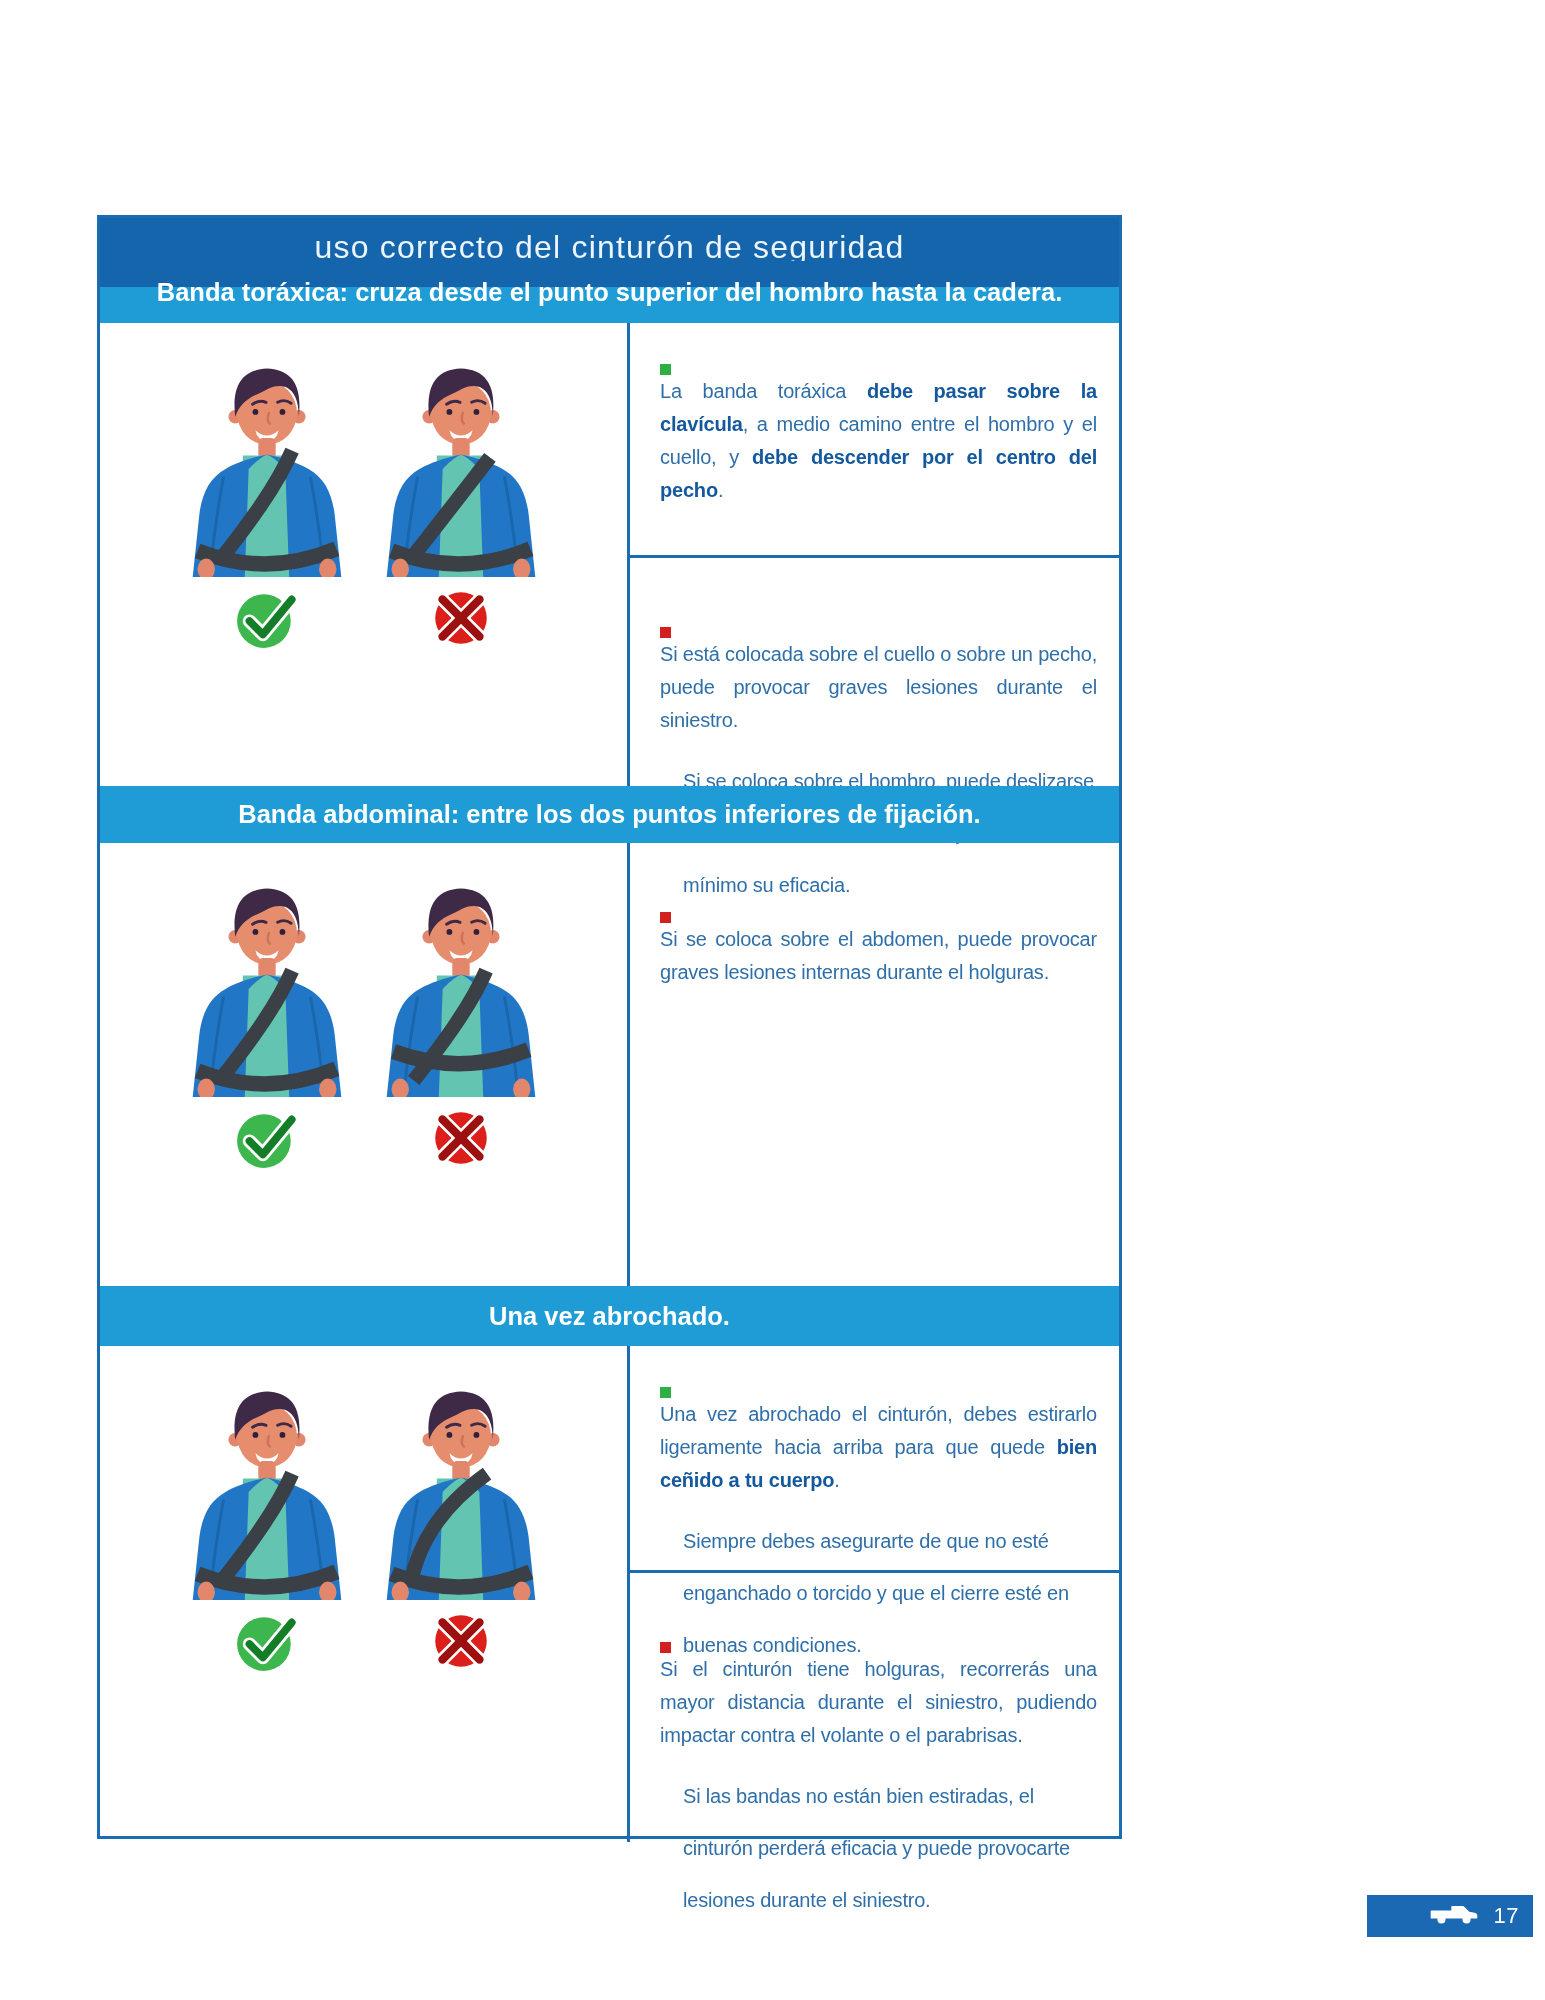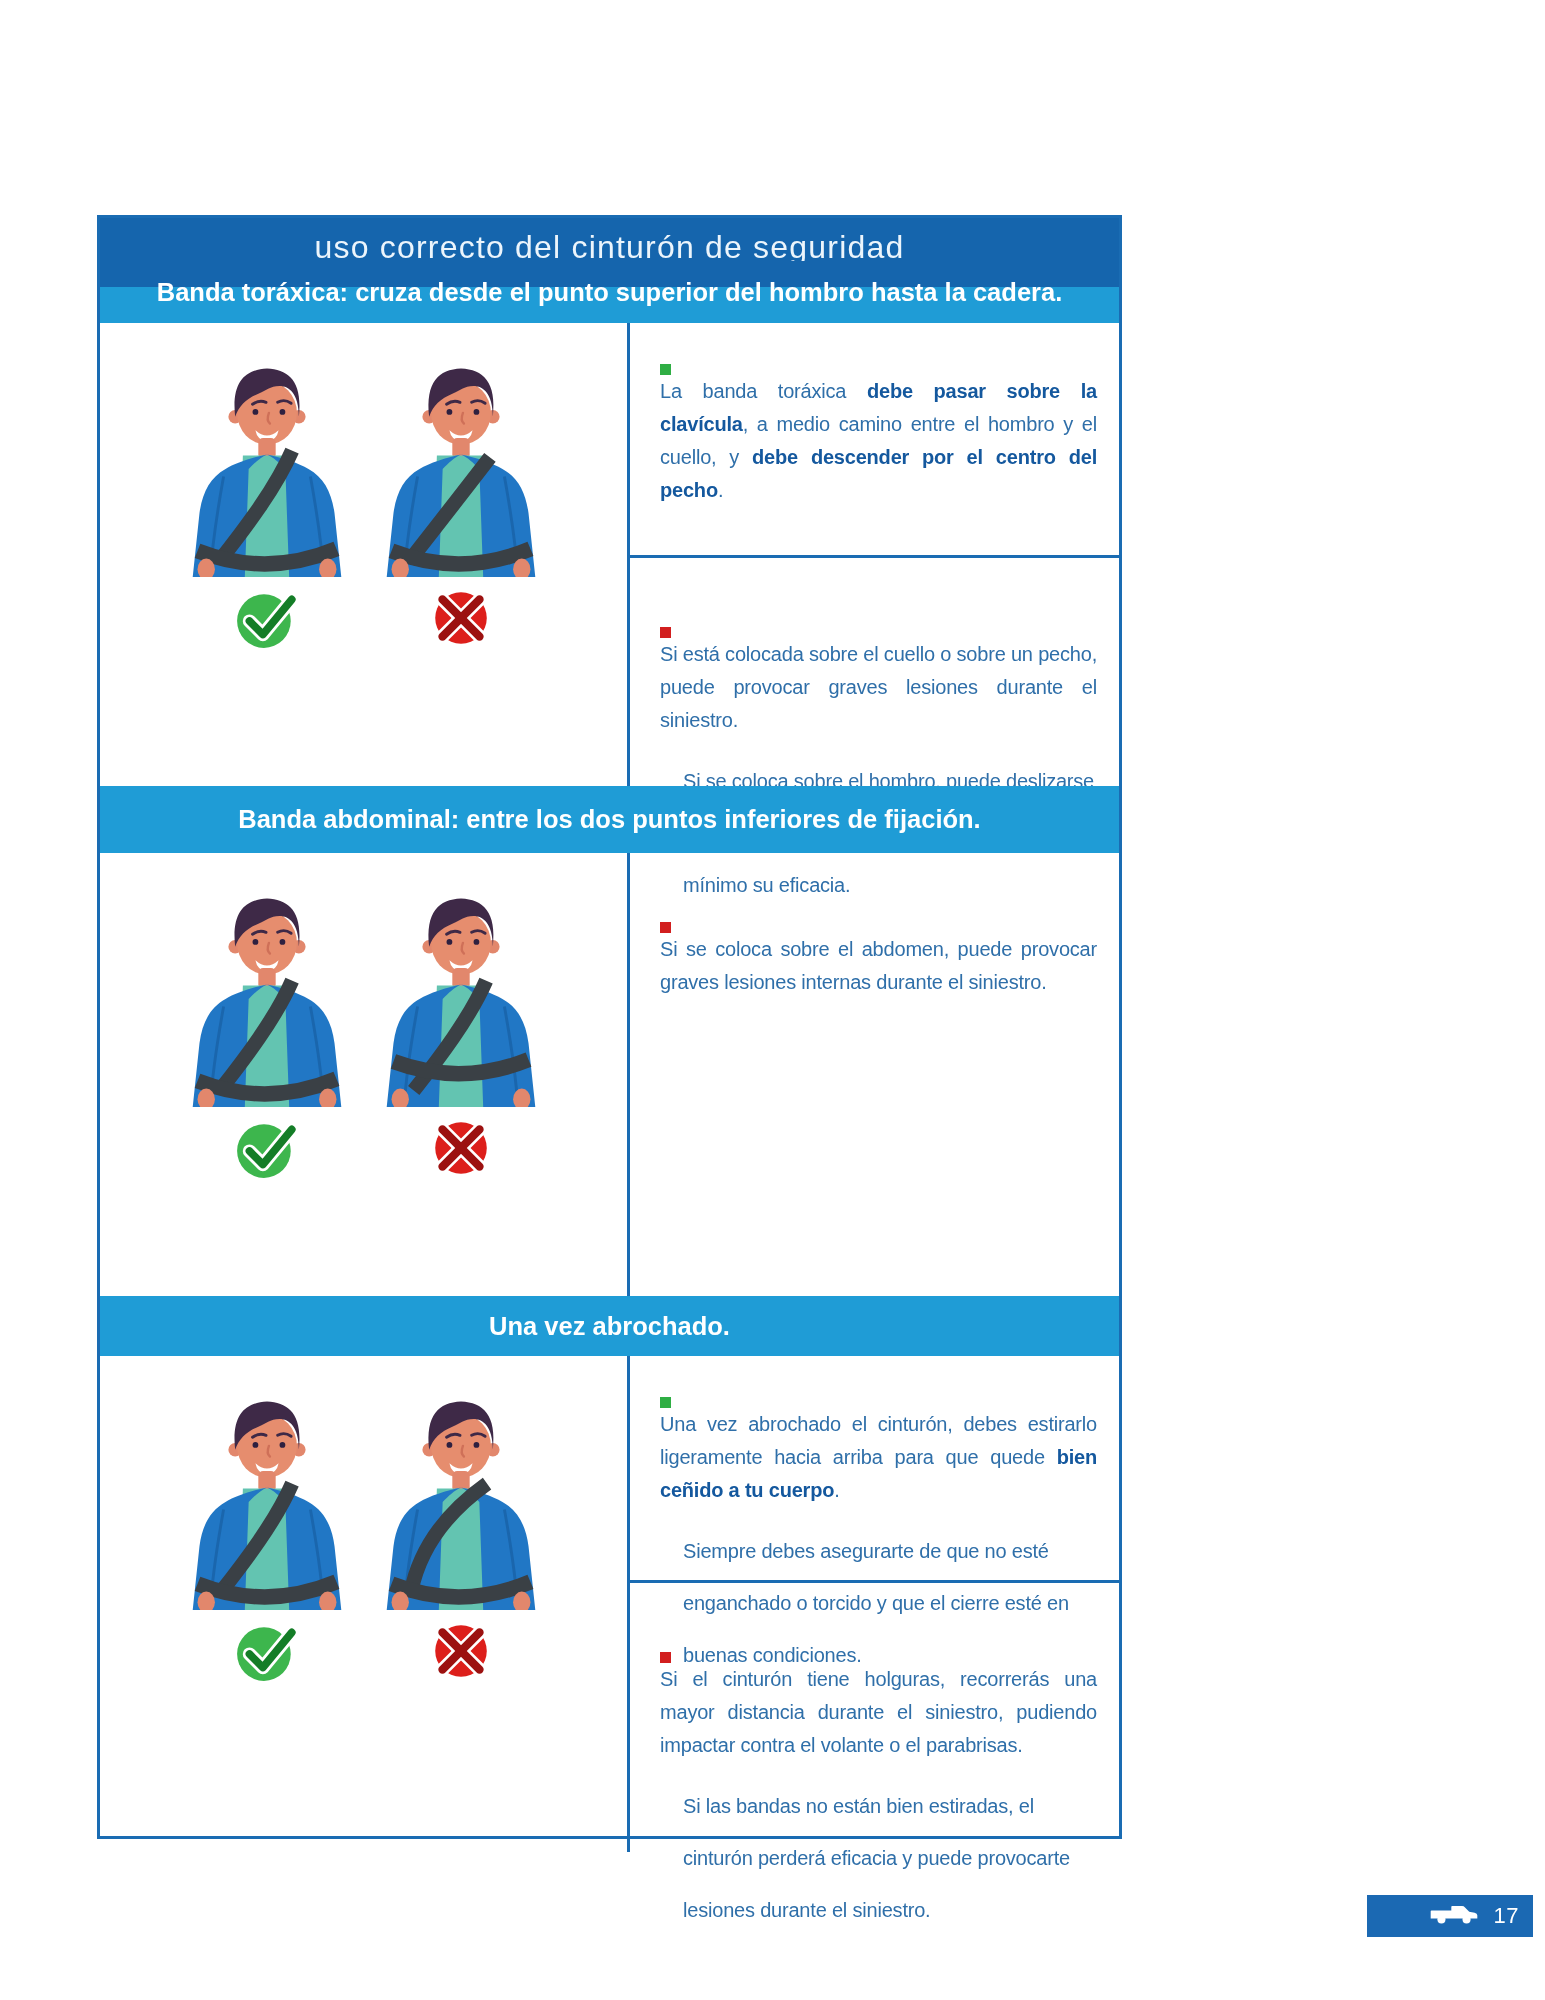--- a/index.html
+++ b/index.html
@@ -138,21 +138,21 @@
             <div class="para">
               <span class="sq neg"></span>
               <span class="ptxt">Si está colocada sobre el cuello o sobre un pecho, puede provocar graves lesiones durante el siniestro.</span>
             </div>
             <div class="para loose nobullet">
               <span class="ptxt">Si se coloca sobre el hombro, puede deslizarse hacia fuera durante el siniestro y reducir al mínimo su eficacia.</span>
             </div>
           </div>
         </div>
       </div>
-      <div class="band" style="height: 67px;">Banda abdominal: entre los dos puntos inferiores de fijación.</div>
+      <div class="band" style="height: 57px;">Banda abdominal: entre los dos puntos inferiores de fijación.</div>
       <div class="row" style="height: 443px;">
         <div class="cell-left">
           <div class="figs">
             <div class="figcol">
               <div><svg viewBox="0 0 170 230" width="164" height="222" xmlns="http://www.w3.org/2000/svg">
     <circle cx="52" cy="64" r="7" fill="#e2876c"></circle>
                   <circle cx="118" cy="64" r="7" fill="#e2876c"></circle>
     <ellipse cx="85" cy="60" rx="31" ry="33" fill="#e68d6e"></ellipse>
     <path d="M52,64 C48,28 62,15 85,14 C108,15 122,28 118,64 C118,40 108,32 98,32 C88,32 84,37 76,40 C64,45 56,52 52,64 Z" fill="#3e2947"></path>
     <path d="M70,51 Q77,46 84,49" stroke="#3e2947" stroke-width="3" fill="none" stroke-linecap="round"></path>
@@ -210,21 +210,21 @@
                     <path d="M50,14 L14,50" stroke="#9c1110" stroke-width="8"></path>
   </g>
                 </svg></div>
             </div>
           </div>
         </div>
         <div class="cell-right">
           <div class="block second">
             <div class="para">
               <span class="sq neg"></span>
-              <span class="ptxt">Si se coloca sobre el abdomen, puede provocar graves lesiones internas durante el siniestro.</span>
+              <span class="ptxt">Si se coloca sobre el abdomen, puede provocar graves lesiones internas durante el holguras.</span>
             </div>
           </div>
         </div>
       </div>
       <div class="band" style="height: 60px;">Una vez abrochado.</div>
       <div class="row" style="height: 496px;">
         <div class="cell-left">
           <div class="figs">
             <div class="figcol">
               <div><svg viewBox="0 0 170 230" width="164" height="222" xmlns="http://www.w3.org/2000/svg">

